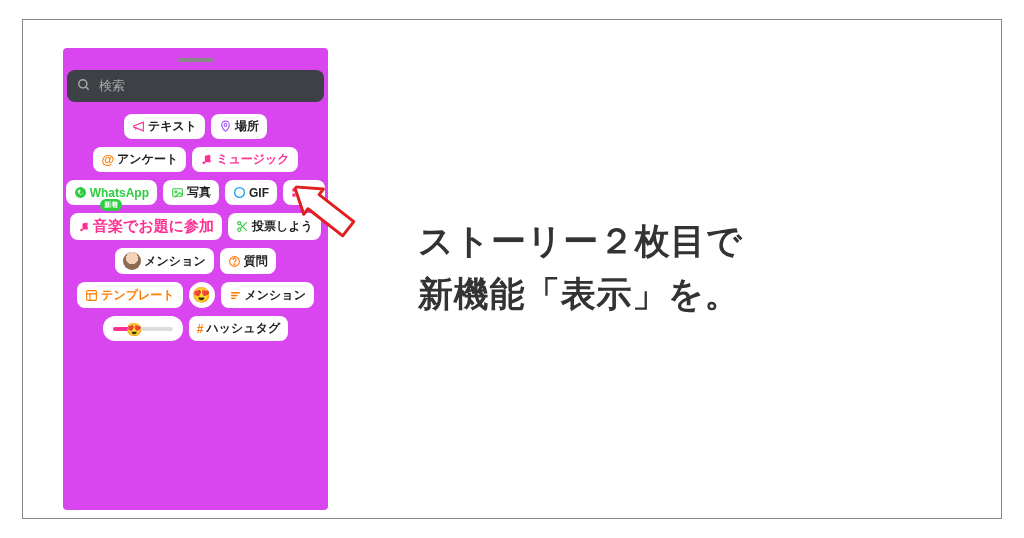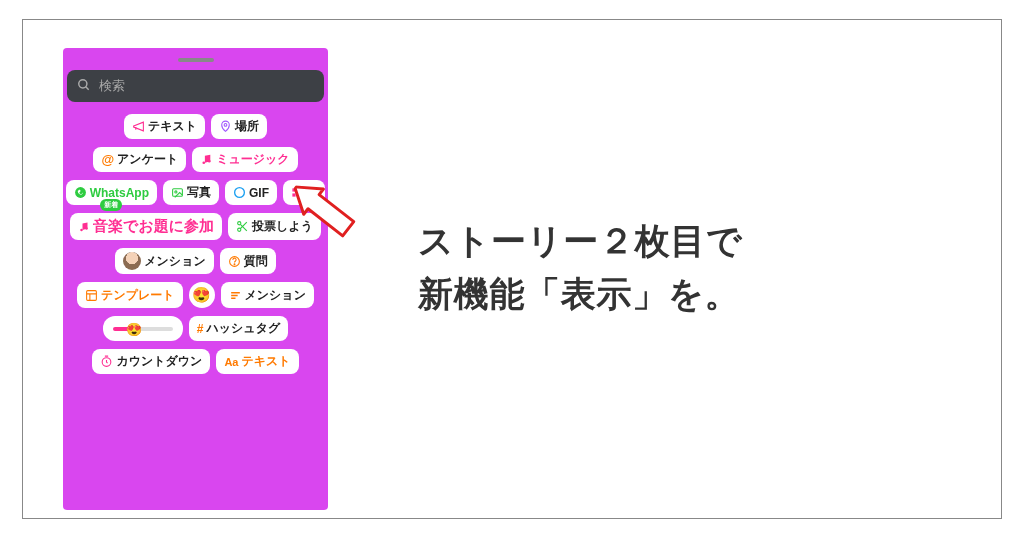--- a/index.html
+++ b/index.html
@@ -317,36 +317,20 @@
             <span class="slider-knob">😍</span>
           </div>
         </div>
         <div class="pill">
           <span class="ico" style="color:#ff7a00;font-weight:900">#</span>
           <span>ハッシュタグ</span>
         </div>
       </div>
 
 
-      <div class="row">
-        <div class="pill">
-          <span class="ico">
-              <svg width="13" height="13" viewBox="0 0 24 24" fill="none" stroke="#ff2e92" stroke-width="2">
-                <circle cx="12" cy="13" r="8"></circle>
-                <path d="M12 9v4l2 2"></path>
-                <path d="M9 2h6"></path>
-              </svg>
-            </span>
-          <span>カウントダウン</span>
-        </div>
-        <div class="pill">
-          <span class="ico" style="color:#ff7a00;font-weight:900;font-size:11px">Aa</span>
-          <span style="color:#ff7a00">テキスト</span>
-        </div>
-      </div>
 
     </div>
   </div>
 
   <div class="arrow">
     <svg width="70" height="36" viewBox="0 0 70 36">
       <polygon points="0,18 24,2 24,9 68,9 68,27 24,27 24,34" fill="#fff" stroke="#e02020" stroke-width="3" stroke-linejoin="round"></polygon>
     </svg>
   </div>
 

